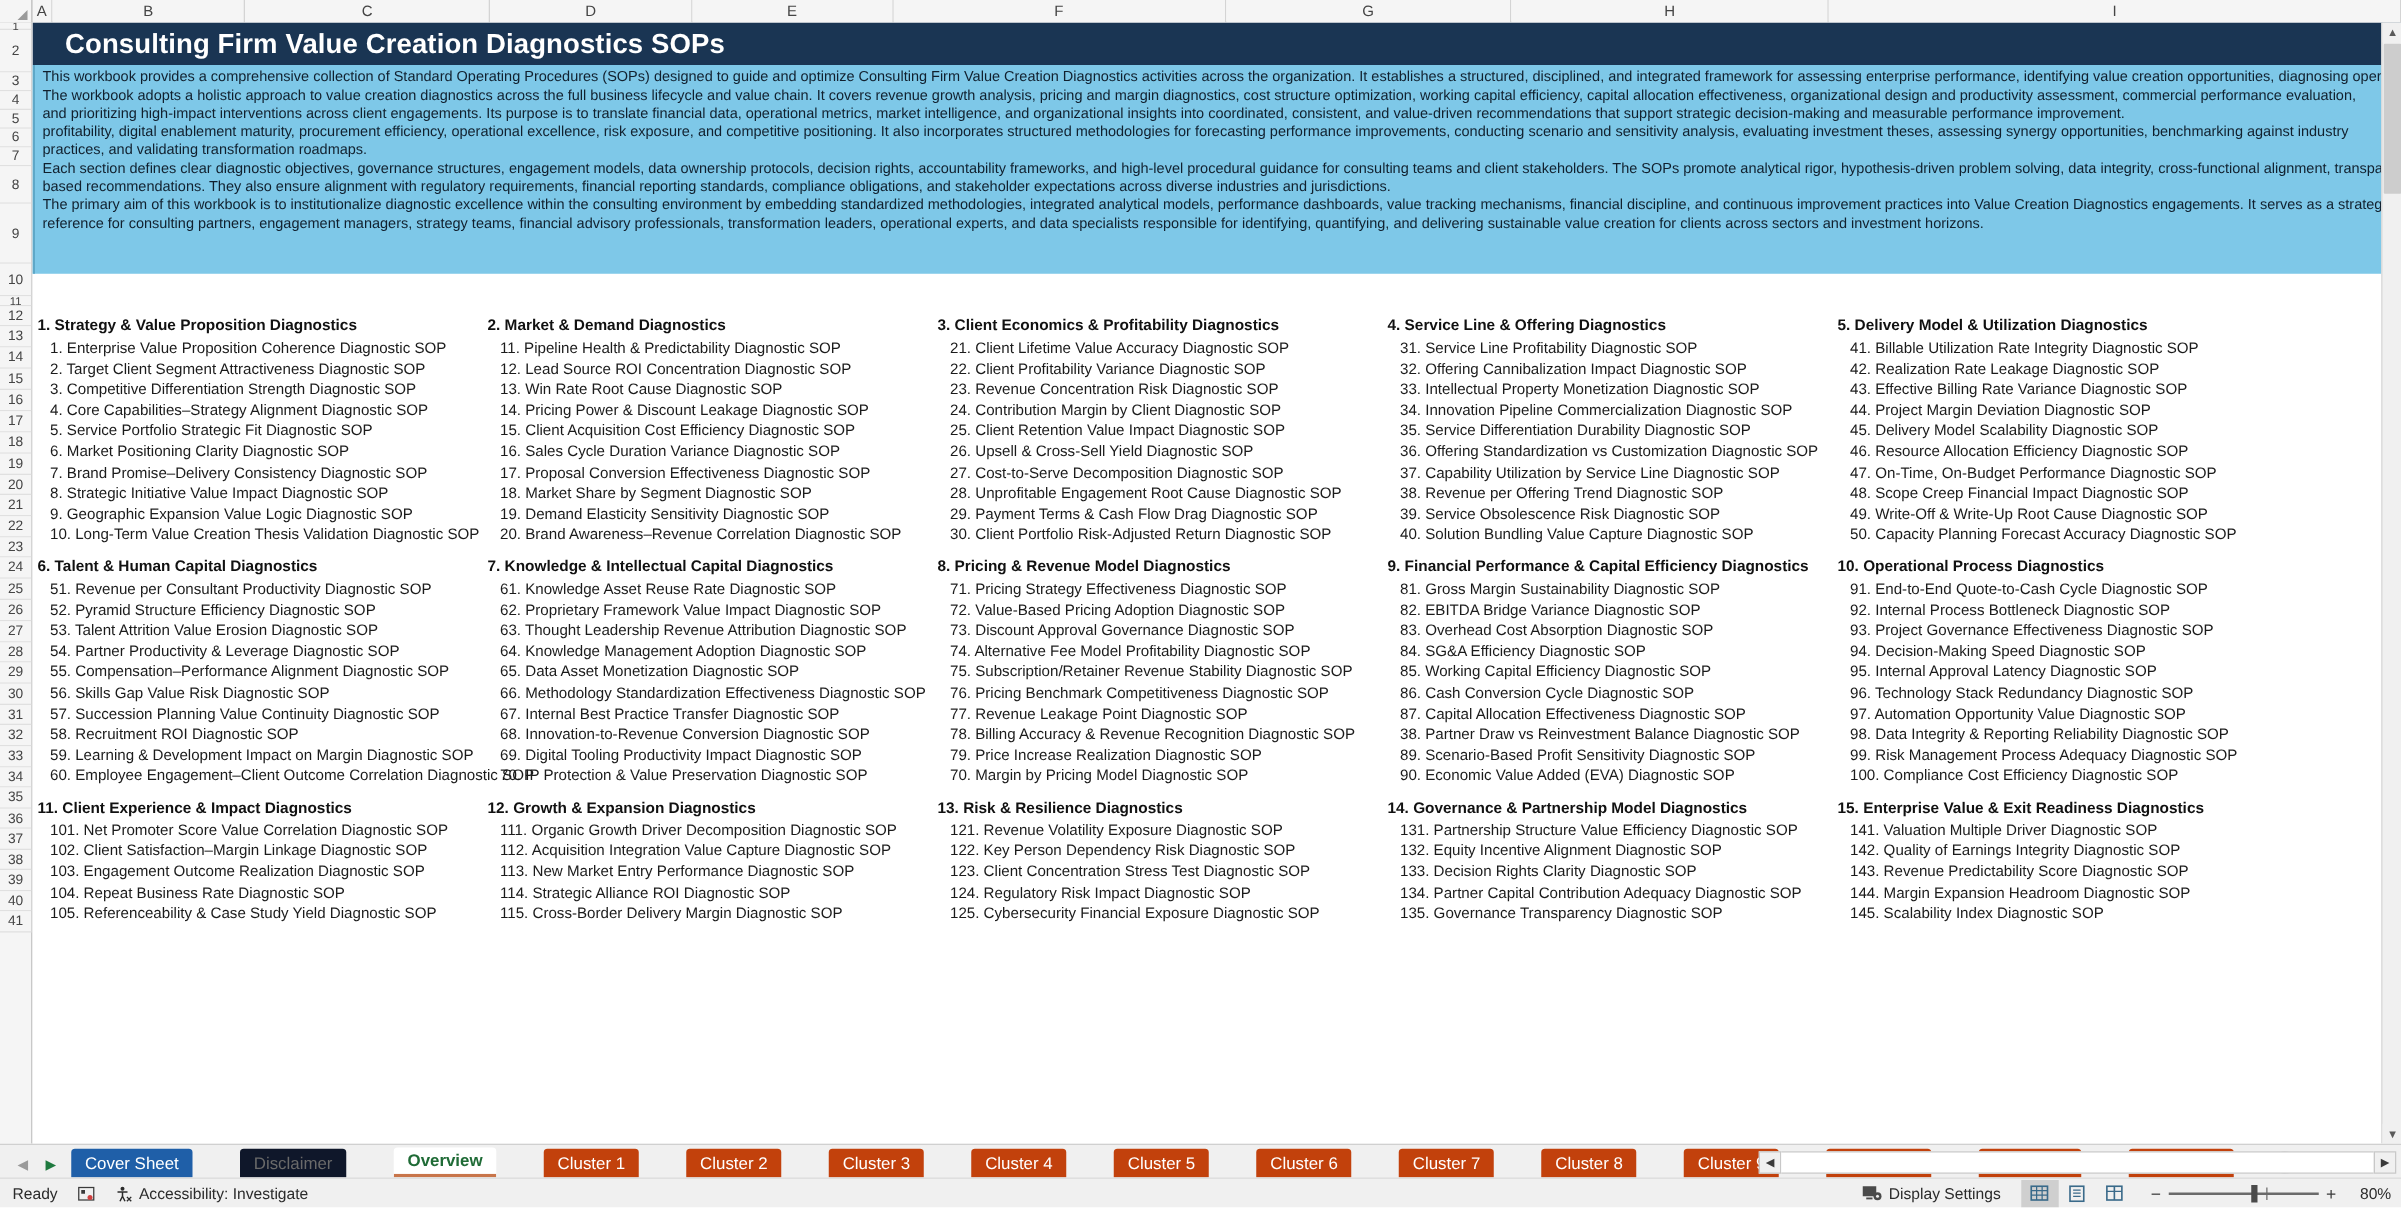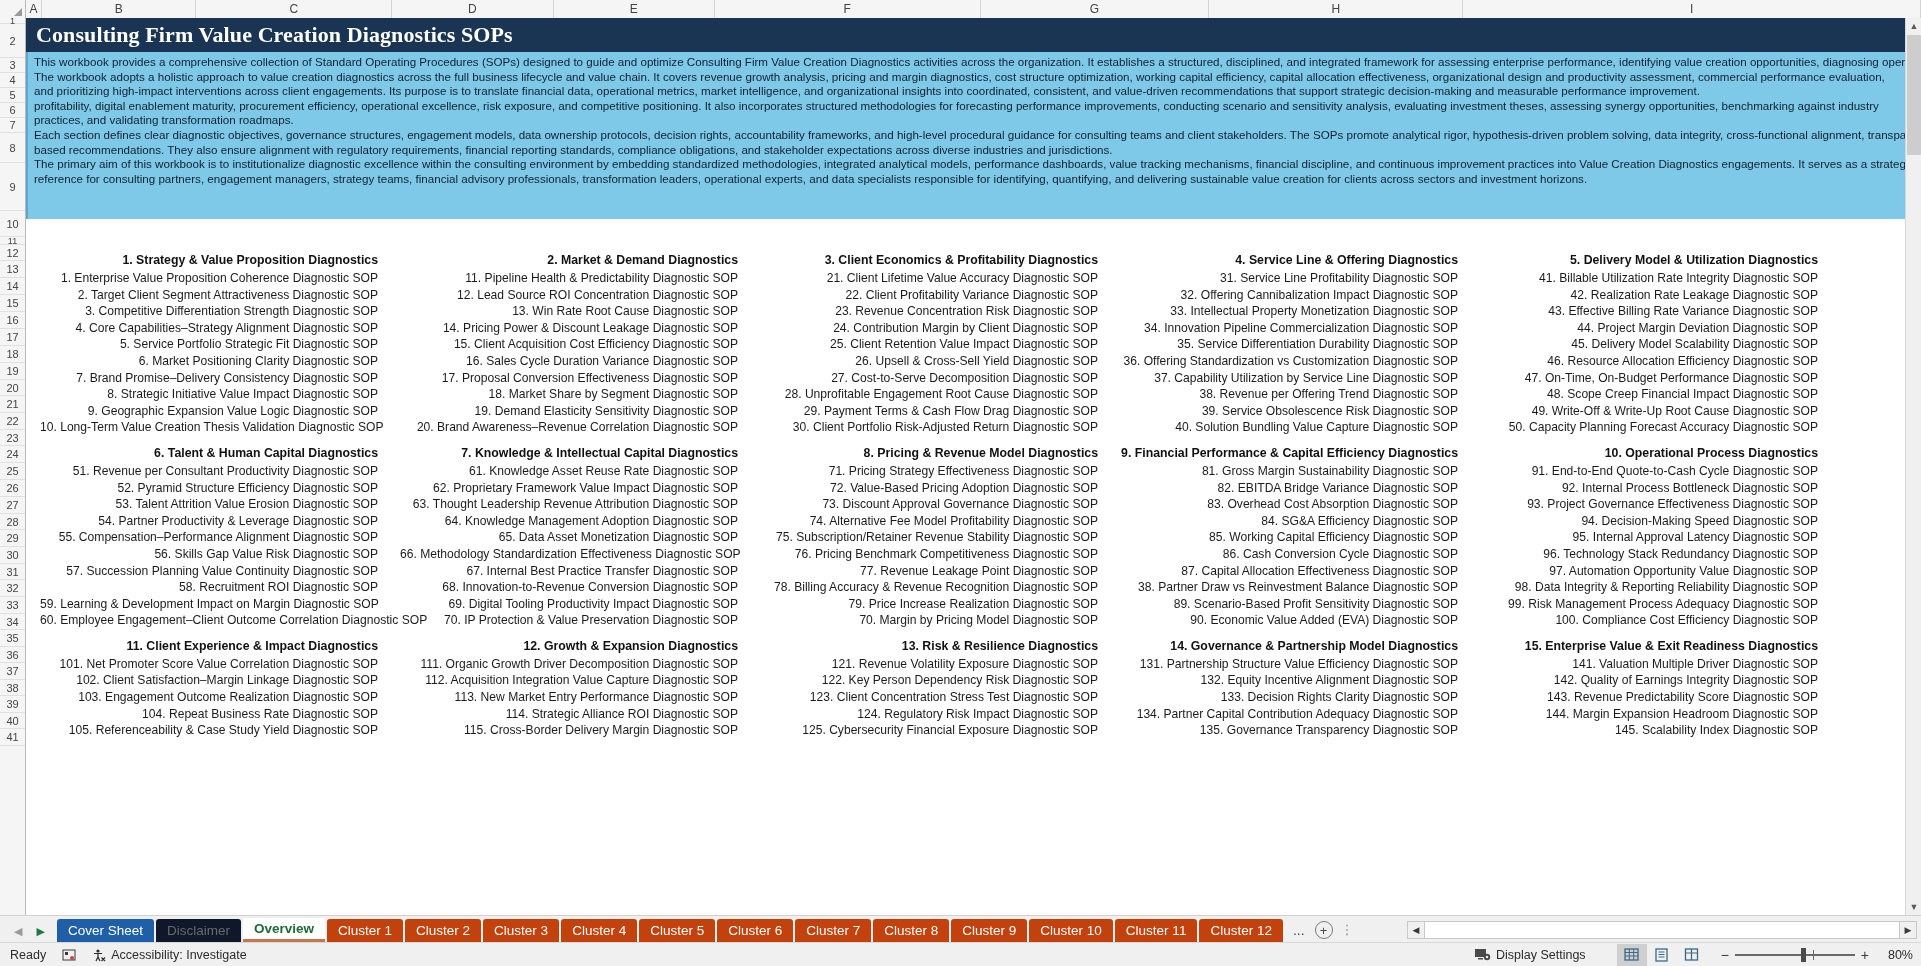--- a/index.html
+++ b/index.html
@@ -52,23 +52,23 @@
     border-bottom: 1px solid #e0e0e0; background: #f5f5f5;
     user-select:none;
   }
   .sheet { position: relative; flex: 1 1 auto; overflow: hidden; background:#fff; }
 
   
   .title-band {
     position: absolute; left: 0; top: 0; right: 0; height: 34px;
     background: #1a3553; color: #ffffff;
     display: flex; align-items: center;
-    padding-left: 10px;
+    padding-left: 26px;
     font-size: 22px; font-weight: bold; letter-spacing: .1px;
-    font-family: Liberation Serif, serif;
+    font-family: Liberation Sans, sans-serif;
   }
   .desc-band {
     position: absolute; left: 0; top: 34px; right: 0; height: 167px;
     background: #7ec8e8; color: #11202e;
     padding: 3px 6px 0 6px;
     border-left: 2px solid #5ea8c8;
   }
   .desc-band p {
     margin: 0 0 0 0; font-size: 11.6px; line-height: 14.6px;
     white-space: nowrap; overflow: hidden;
@@ -85,21 +85,21 @@
   
   .sop-region {
     position: absolute; left: 0; top: 235px; right: 0; bottom: 0;
     overflow: hidden;
   }
   .sop-grid {
     display: flex;
     width: 2400px;
     padding-left: 4px;
   }
-  .sop-col { width: 360px; min-width: 360px; padding-right: 12px; text-align: right; }
+  .sop-col { width: 360px; min-width: 360px; padding-right: 12px; }
   .sop-block { margin-bottom: 10px; }
   .sop-block h4 {
     margin: 0 0 3px 0; font-size: 12.3px; font-weight: bold; color: #111;
     white-space: nowrap;
   }
   .sop-block ul { list-style: none; margin: 0; padding: 0; }
   .sop-block li {
     font-size: 12.1px; color: #1b1b1b; line-height: 16.6px;
     white-space: nowrap; padding-left: 10px;
   }
@@ -480,21 +480,21 @@
         </div>
       </div>
     </div>
   </div>
 
   <div class="tabbar">
     <div class="nav-arrows">
       <span>◀</span>
       <span class="enabled">▶</span>
     </div>
-    <div id="tab-strip" style="display:flex;align-items:flex-end;">
+    <div id="tab-strip" style="display:flex;align-items:flex-end;gap:36px;">
         <div class="tab cover">Cover Sheet</div>
         <div class="tab disclaimer">Disclaimer</div>
         <div class="tab active">Overview</div>
         <div class="tab">Cluster 1</div>
         <div class="tab">Cluster 2</div>
         <div class="tab">Cluster 3</div>
         <div class="tab">Cluster 4</div>
         <div class="tab">Cluster 5</div>
         <div class="tab">Cluster 6</div>
         <div class="tab">Cluster 7</div>
@@ -528,21 +528,21 @@
     <div class="sb-item">
       <svg width="14" height="14" viewBox="0 0 14 14">
         <circle cx="6" cy="3" r="1.6" fill="#2b2b2b"></circle>
         <path d="M2 5.5 L10 5.5 M6 5.5 L6 9 M6 9 L4 13 M6 9 L8 13" stroke="#2b2b2b" stroke-width="1.2" fill="none"></path>
         <path d="M9.5 9.5 L13 13 M13 9.5 L9.5 13" stroke="#2b2b2b" stroke-width="1.1"></path>
       </svg>
       <span>Accessibility: Investigate</span>
     </div>
 
     <div class="sb-right">
-      <div class="sb-item" style="margin-right:31px">
+      <div class="sb-item" style="margin-right:16px">
         <svg width="16" height="14" viewBox="0 0 16 14">
           <rect x="0" y="1" width="11" height="8" fill="#4a4a4a"></rect>
           <rect x="3" y="10" width="5" height="1.5" fill="#4a4a4a"></rect>
           <circle cx="12" cy="9" r="3.2" fill="#4a4a4a"></circle>
           <circle cx="12" cy="9" r="1.2" fill="#f0f0f0"></circle>
         </svg>
         <span>Display Settings</span>
       </div>
 
       <div class="view-btn active">

